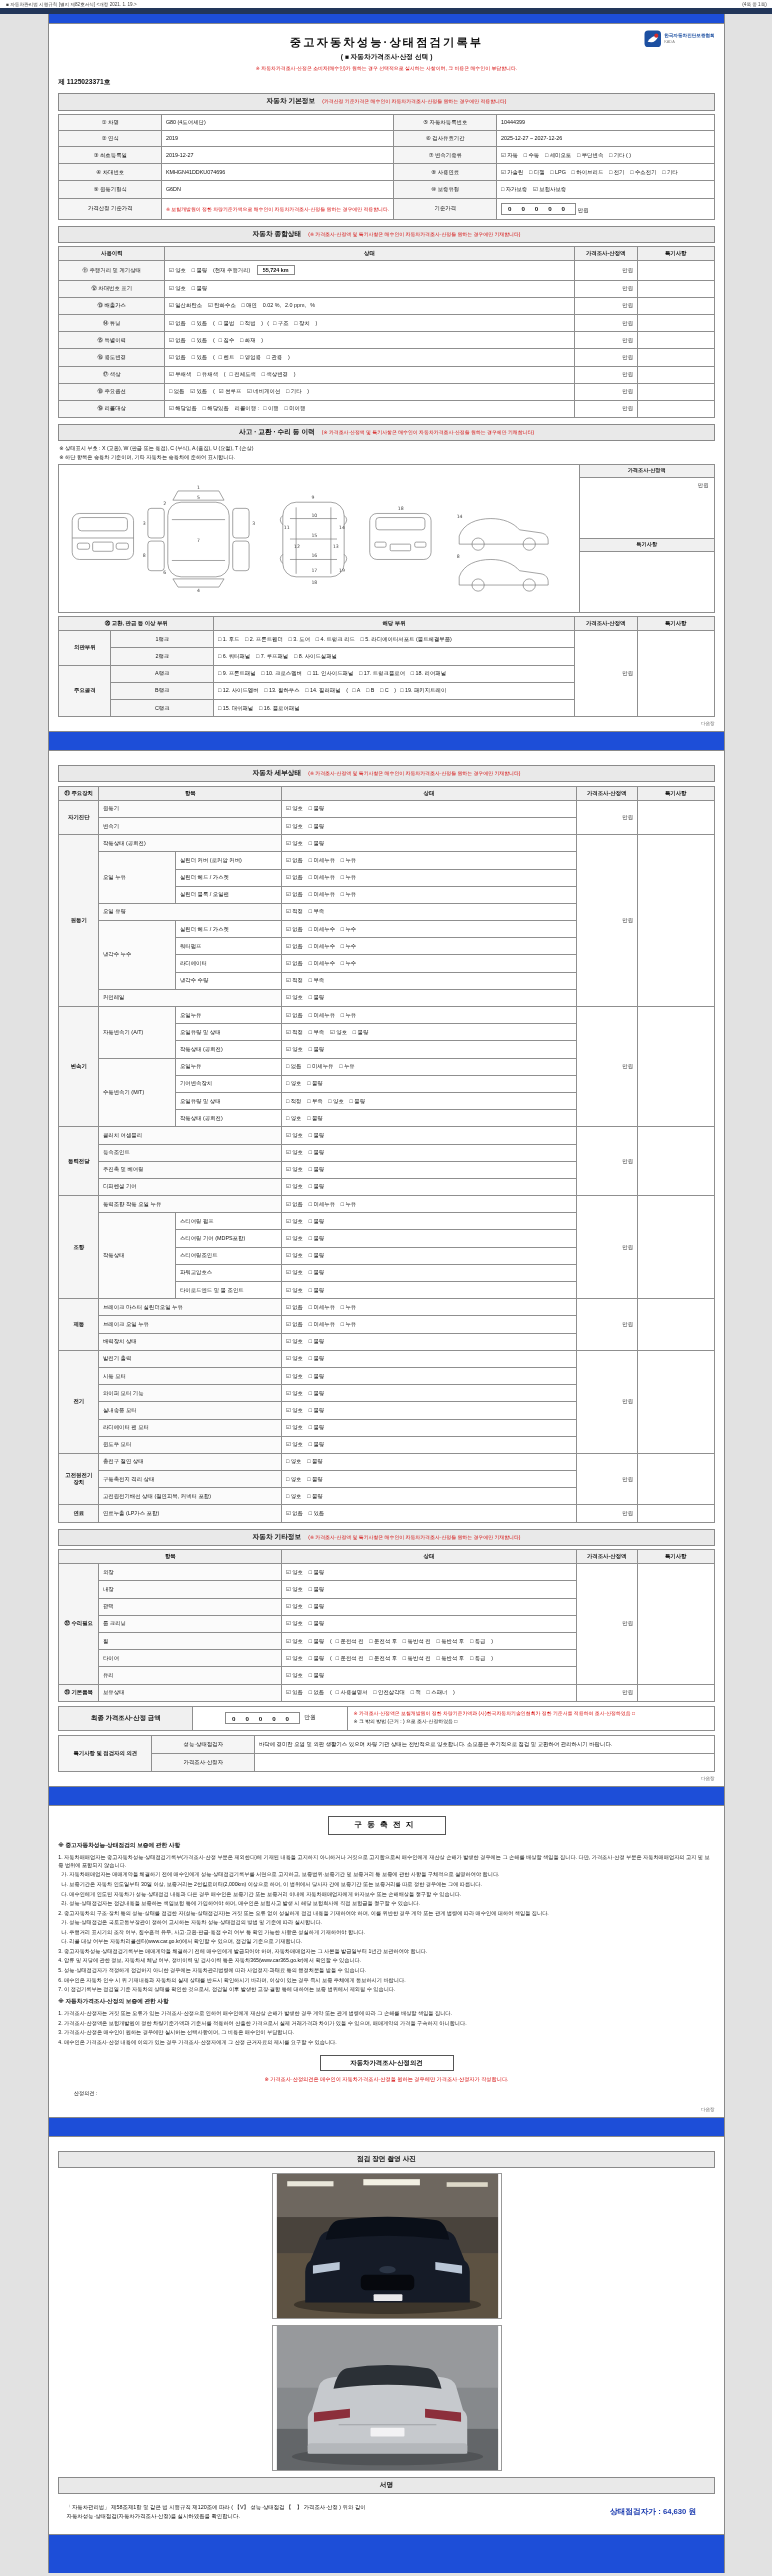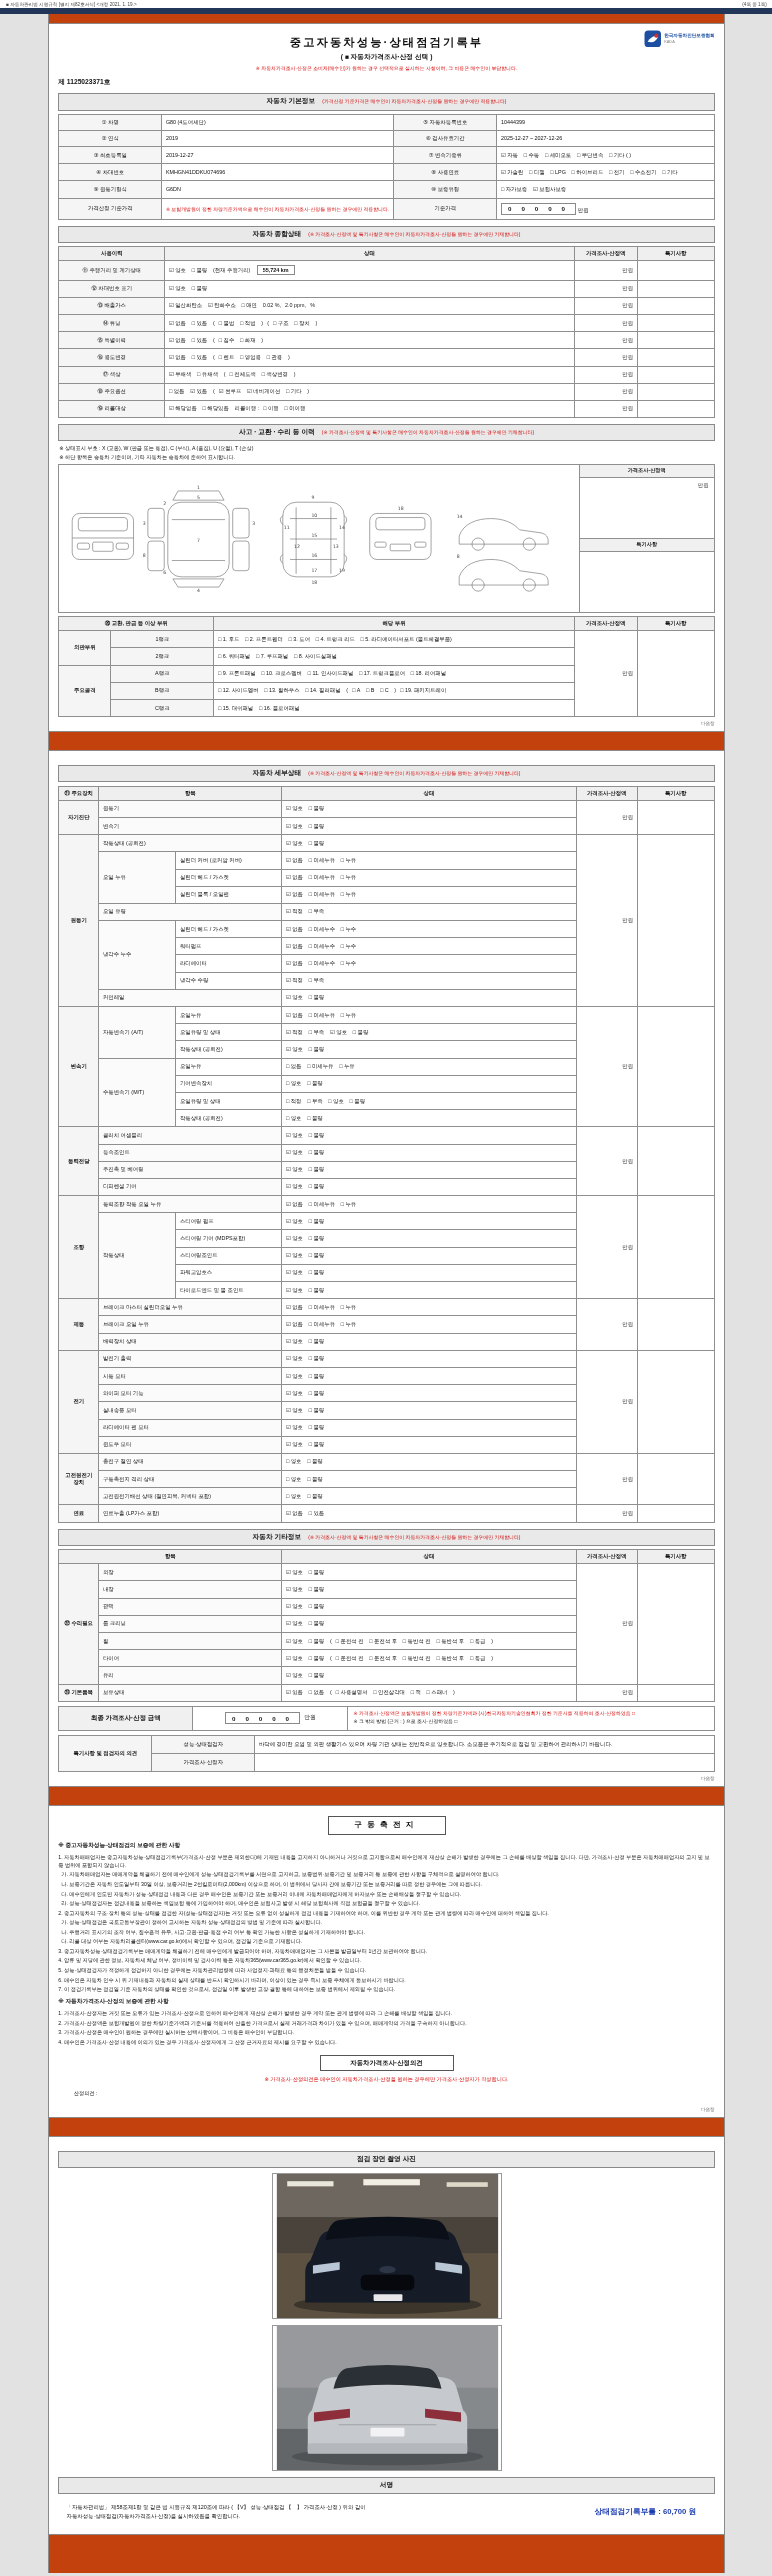--- a/index.html
+++ b/index.html
@@ -5,21 +5,21 @@
   * { box-sizing: border-box; }
   html,body { margin:0; padding:0; }
   body {
     width:773px; min-height:2576px;
     background:#e2e2e2;
     font-family:"Liberation Sans","DejaVu Sans",sans-serif;
     color:#111; font-size:5.7px;
   }
   .topline { display:flex; justify-content:space-between; padding:1.5px 6.2px; font-size:4.6px; color:#444; background:#fff; }
   .navybar { height:5.7px; background:#22365a; }
-  .pagewrap { width:677px; margin:0 auto; background:#c2410c; border-left:0.5px solid #8a8a8a; border-right:0.5px solid #8a8a8a; padding:9.3px 0 20.6px; min-height:2514px; }
+  .pagewrap { width:677px; margin:0 auto; background:#1d4ed8; border-left:0.5px solid #8a8a8a; border-right:0.5px solid #8a8a8a; padding:9.3px 0 20.6px; min-height:2514px; }
   .sheet { background:#fff; border-top:0.5px solid #8a8a8a; border-bottom:0.5px solid #8a8a8a; padding:8.2px 9.3px 5.2px; margin:0 0 17.5px; position:relative; }
   .title { text-align:center; font-size:11.3px; font-weight:bold; letter-spacing:2.1px; margin-top:3.1px; }
   .subtitle { text-align:center; font-size:6.7px; font-weight:bold; margin-top:3.1px; }
   .subnote { text-align:center; font-size:4.9px; margin-top:2.6px; }
   .docno { font-size:6.7px; font-weight:bold; margin:7.2px 0 3.1px; }
   .red { color:#d40000; }
   .secbar { background:#e9e9e9; border:0.5px solid #8a8a8a; text-align:center; font-weight:bold; font-size:6.7px; padding:3.1px 0; margin:6.2px 0 3.1px; }
   .secbar .rednote { color:#d40000; font-weight:normal; font-size:4.9px; margin-left:5.2px; }
   table.grid { width:100%; border-collapse:collapse; font-size:5.4px; }
   table.grid th, table.grid td { border:0.5px solid #8f8f8f; padding:4.1px 3.6px; vertical-align:middle; }
@@ -765,20 +765,20 @@
     <div class="secbar">
       <span>서명</span>
     </div>
 
     <div class="signrow">
       <div class="signtext">
         <div>「자동차관리법」 제58조제1항 및 같은 법 시행규칙 제120조에 따라 ( 【V】 성능·상태점검  【　】 가격조사·산정 ) 위와 같이</div>
         <div>자동차성능·상태점검(자동차가격조사·산정)을 실시하였음을 확인합니다.</div>
       </div>
       <div class="fee">
-        <span>상태점검기록부를 :</span>
-        <span class="feeval">60,700 원</span>
+        <span>상태점검자가 :</span>
+        <span class="feeval">64,630 원</span>
       </div>
     </div>
   </div>
 
 </div>
 
 
 </body></html>

